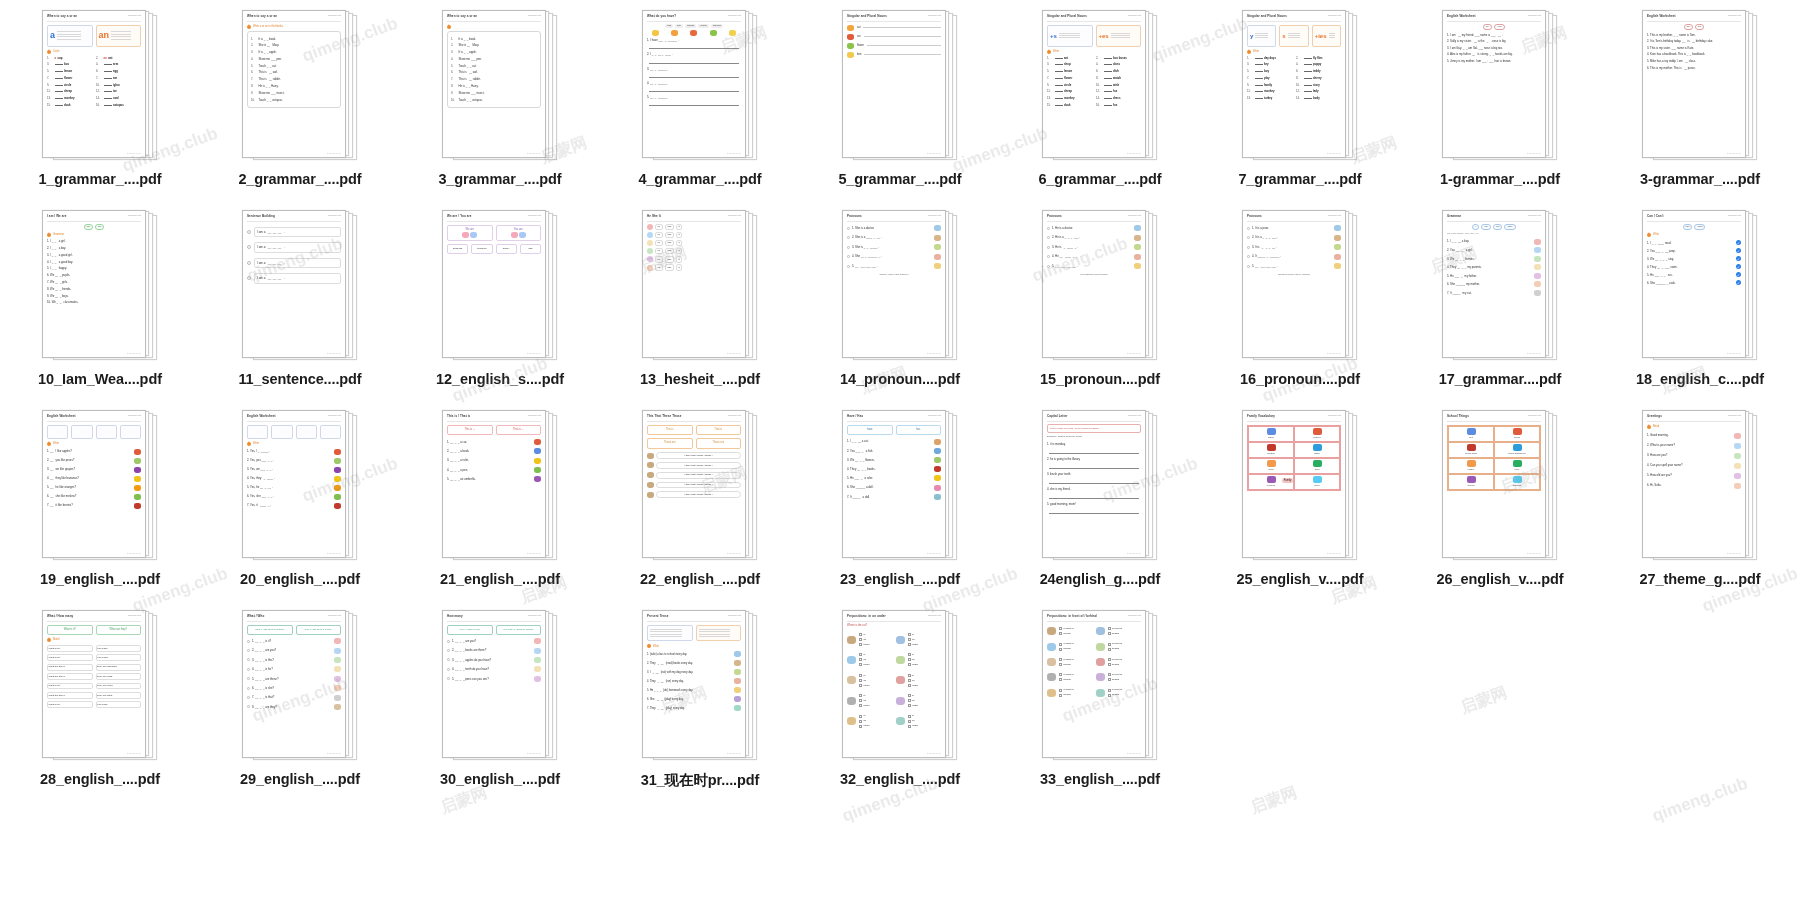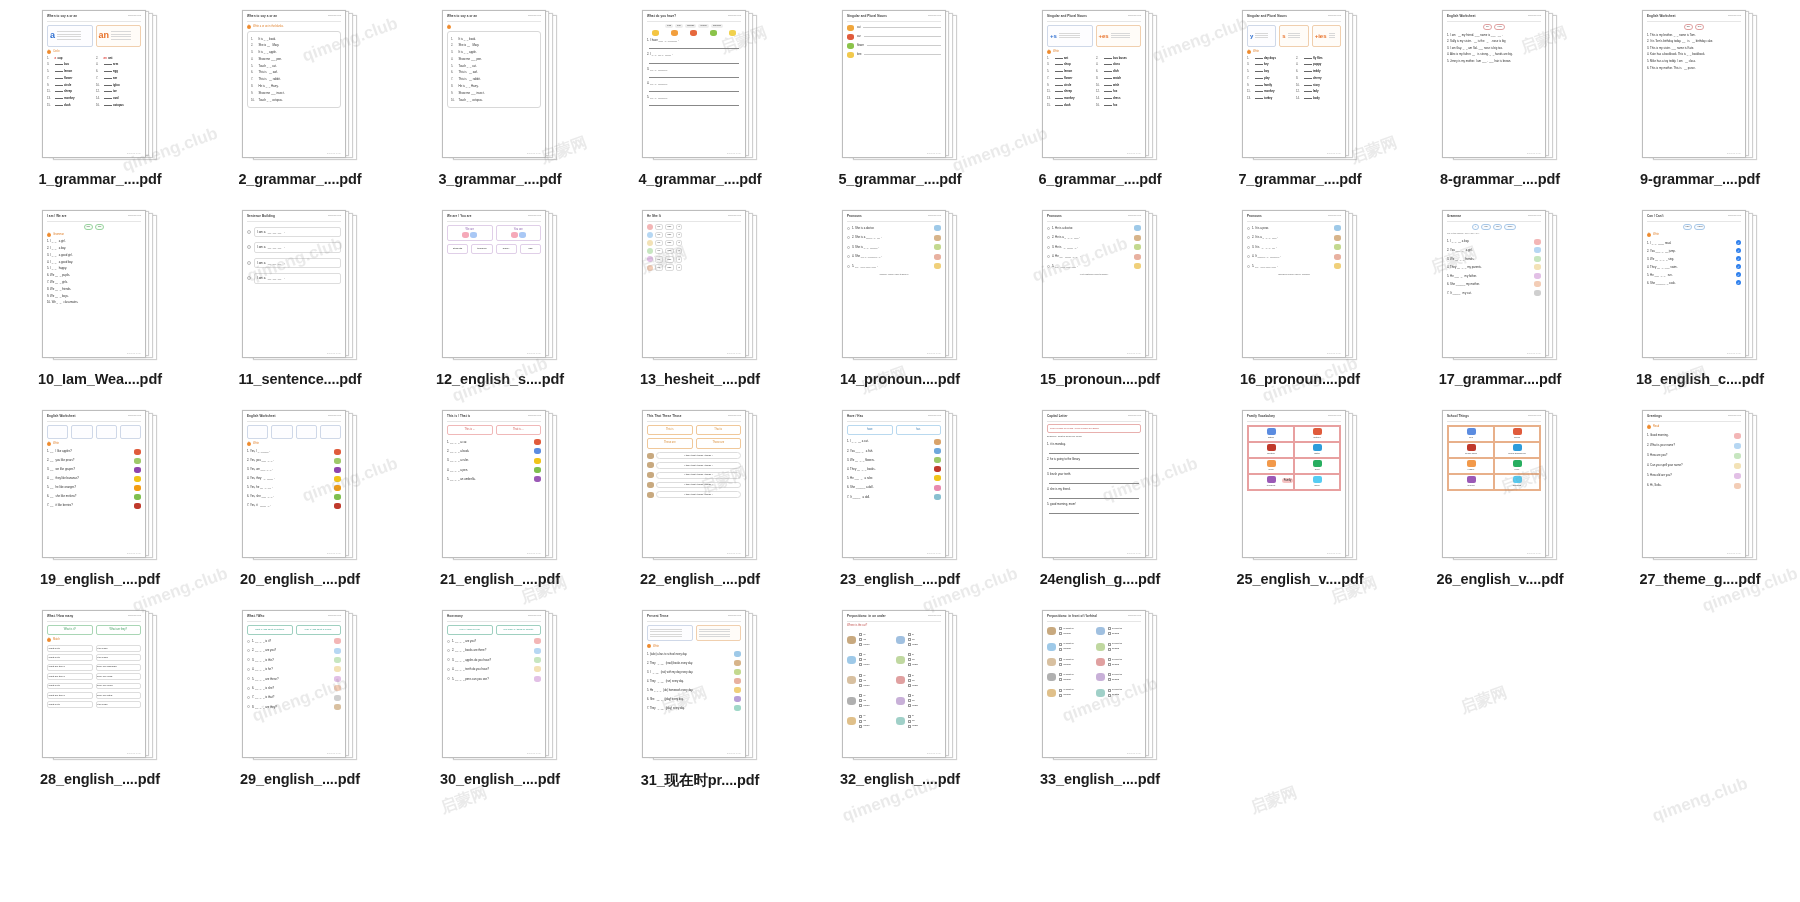--- a/index.html
+++ b/index.html
@@ -728,21 +728,21 @@
             </div>
             <div class="q" style="white-space:normal;margin:2.4px 0">1. I am ___ my friend. ___ name is ___ ___ .</div>
             <div class="q" style="white-space:normal;margin:2.4px 0">2. Sally is my sister. ___ is the ___ . nose is big</div>
             <div class="q" style="white-space:normal;margin:2.4px 0">3. I am Guy. ___ am Sal. ___ nose is big too.</div>
             <div class="q" style="white-space:normal;margin:2.4px 0">4. Alex is my father. ___ is strong. ___ hands are big.</div>
             <div class="q" style="white-space:normal;margin:2.4px 0">5. Jenny is my mother. I am ___ . ___ hair is brown.</div>
             <div class="foot">qimeng.club</div>
           </div>
         </div>
       </div>
-      <div class="fname">8-grammar_....pdf</div>
+      <div class="fname">1-grammar_....pdf</div>
     </div>
     <div class="cell">
       <div class="stack">
         <div class="sheet s3"></div>
         <div class="sheet s2"></div>
         <div class="sheet s1"></div>
         <div class="sheet s0">
           <div class="page">
             <div class="ph-row">
               <span class="ph-title">English Worksheet</span>
@@ -756,21 +756,21 @@
             <div class="q" style="white-space:normal;margin:2.4px 0">1. This is my brother. ___ name is Tom.</div>
             <div class="q" style="white-space:normal;margin:2.4px 0">2. It is Tom's birthday today. ___ is ___ birthday cake.</div>
             <div class="q" style="white-space:normal;margin:2.4px 0">3. This is my sister. ___ name is Kate.</div>
             <div class="q" style="white-space:normal;margin:2.4px 0">4. Kate has a bookbook. This is ___ bookbook.</div>
             <div class="q" style="white-space:normal;margin:2.4px 0">5. Mike has a toy teddy. I am ___ class.</div>
             <div class="q" style="white-space:normal;margin:2.4px 0">6. This is my mother. This is ___ purse.</div>
             <div class="foot">qimeng.club</div>
           </div>
         </div>
       </div>
-      <div class="fname">9-grammar_....pdf</div>
+      <div class="fname">3-grammar_....pdf</div>
     </div>
     <div class="cell">
       <div class="stack">
         <div class="sheet s3"></div>
         <div class="sheet s2"></div>
         <div class="sheet s1"></div>
         <div class="sheet s0">
           <div class="page">
             <div class="ph-row">
               <span class="ph-title">I am / We are</span>

